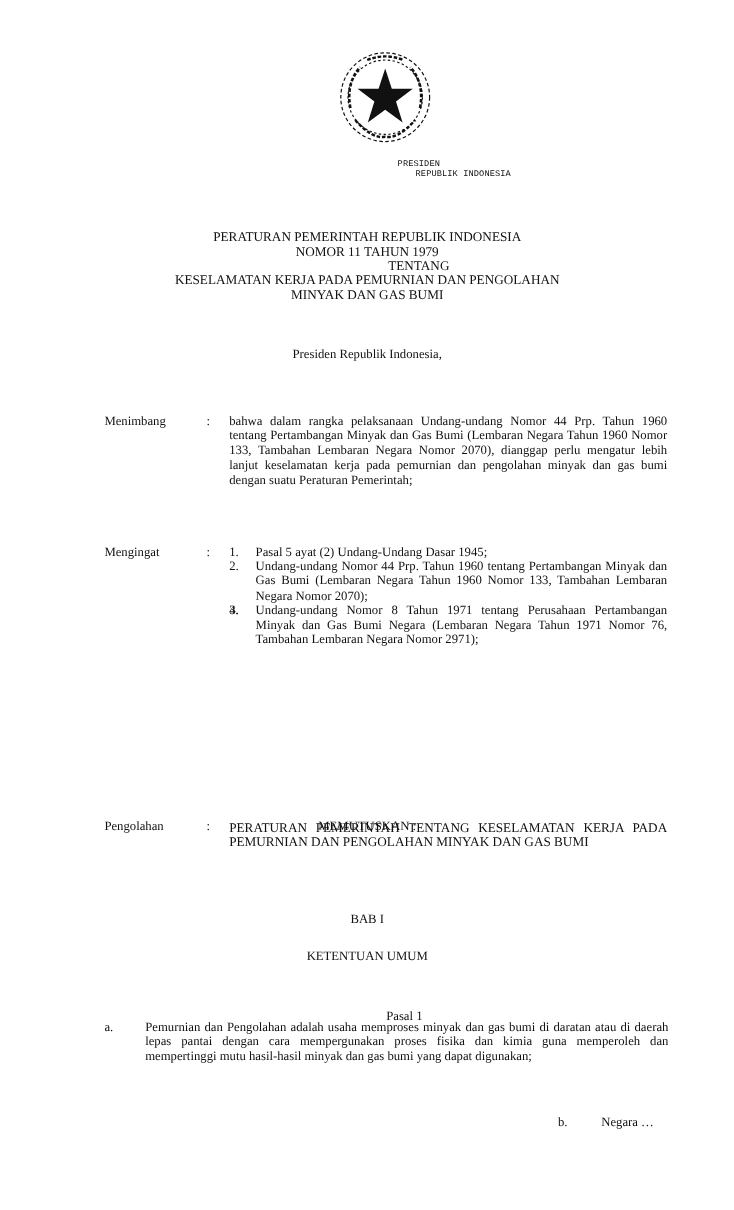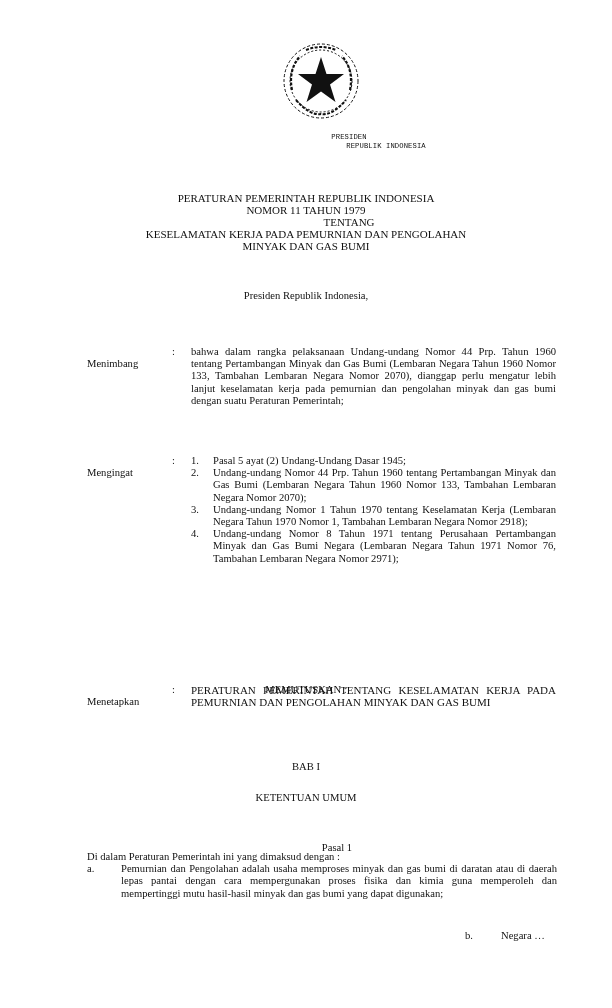--- a/index.html
+++ b/index.html
@@ -4,21 +4,21 @@
 <style>
   html, body { margin: 0; padding: 0; background: #ffffff; }
   body { width: 612px; height: 1008px; position: relative; overflow: hidden;
          font-family: "Liberation Serif", serif; color: #111; font-size: 10.6px; line-height: 12.2px; }
   .abs { position: absolute; }
   .center { left: 0; width: 612px; text-align: center; }
   .emblem { left: 280px; top: 40px; width: 82px; height: 82px; }
   .emblem-caption { font-family: Liberation Mono, monospace; font-size: 7.2px; line-height: 9px; letter-spacing: 0.1px; padding-left: 43px; }
   .title { font-size: 11px; line-height: 12.2px; }
   .row { position: absolute; left: 87px; width: 470px; }
-  .lbl { position: absolute; left: 0; top: 12px; text-align: right; }
+  .lbl { position: absolute; left: 0; top: 0; text-align: right; }
   .colon { position: absolute; left: 85px; top: 0; }
   .content { position: absolute; left: 104px; width: 365px; text-align: justify; }
   .list { position: absolute; left: 104px; width: 365px; margin: 0; padding: 0; list-style: none; }
   .list li { position: relative; padding-left: 22px; text-align: justify; }
   .list .num { position: absolute; left: 0; top: 0; }
   .defs { position: absolute; left: 87px; width: 470px; }
   .def-item { position: relative; padding-left: 34px; text-align: justify; margin-top: 0; }
   .def-item .letter { position: absolute; left: 0; top: 0; }
   .footer-next { position: absolute; left: 465px; top: 930px; }
   .footer-next .b { position: absolute; left: 0; }
@@ -64,43 +64,41 @@
     <li>
       <span class="num">1.</span>
       <span>Pasal 5 ayat (2) Undang-Undang Dasar 1945;</span>
     </li>
     <li>
       <span class="num">2.</span>
       <span>Undang-undang  Nomor 44 Prp. Tahun 1960 tentang Pertambangan Minyak dan Gas Bumi (Lembaran Negara Tahun 1960 Nomor 133, Tambahan Lembaran Negara Nomor 2070);</span>
     </li>
     <li>
       <span class="num">3.</span>
-      <span>Undang-undang  Nomor 1 Tahun 1970 tentang Keselamatan Kerja (Lembaran Negara Tahun 1970 Nomor 1, Tambahan Lembaran Negara Nomor 2918);</span>
     </li>
     <li>
       <span class="num">4.</span>
       <span>Undang-undang  Nomor 8 Tahun 1971 tentang Perusahaan Pertambangan Minyak dan Gas Bumi Negara (Lembaran Negara Tahun 1971 Nomor 76, Tambahan Lembaran Negara Nomor 2971);</span>
     </li>
   </ol>
 </div>
 
 <div class="abs center" style="top:684px;">MEMUTUSKAN :</div>
 
 <div class="row" style="top:684px;">
-  <span class="lbl">Menetapkan</span>
+  <span class="lbl">Pengolahan</span>
   <span class="colon">:</span>
   <div class="content" style="font-size:11px;">PERATURAN PEMERINTAH TENTANG KESELAMATAN KERJA PADA PEMURNIAN DAN PENGOLAHAN MINYAK DAN GAS BUMI</div>
 </div>
 
 <div class="abs center" style="top:761px;">BAB I</div>
 <div class="abs center" style="top:792px;">KETENTUAN UMUM</div>
 <div class="abs center" style="top:842px;padding-left:31px;">Pasal 1</div>
 
 <div class="defs" style="top:851px;">
-  <div>Di dalam Peraturan Pemerintah ini yang dimaksud dengan :</div>
   <div class="def-item">
     <span class="letter">a.</span>
     <span>Pemurnian dan Pengolahan adalah usaha memproses minyak dan gas bumi di daratan atau di daerah lepas pantai dengan cara mempergunakan proses fisika dan kimia guna memperoleh dan mempertinggi mutu hasil-hasil minyak dan gas bumi yang dapat digunakan;</span>
   </div>
 </div>
 
 <div class="footer-next">
   <span class="b">b.</span>
   <span class="t">Negara …</span>
 </div>

